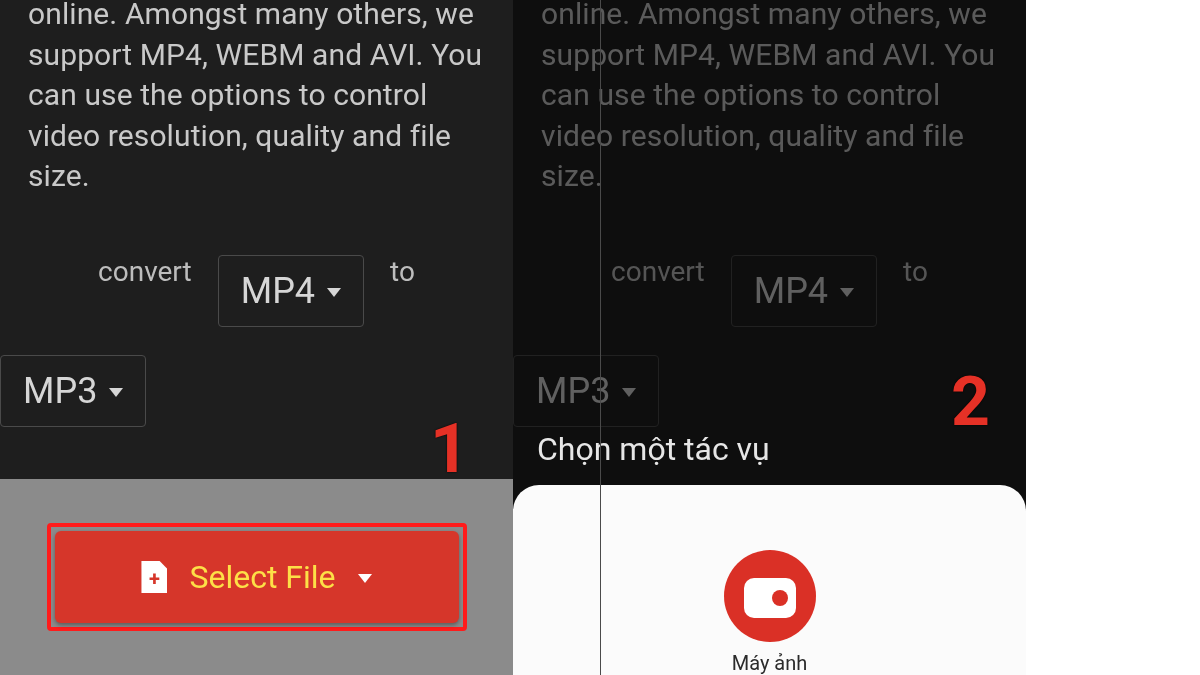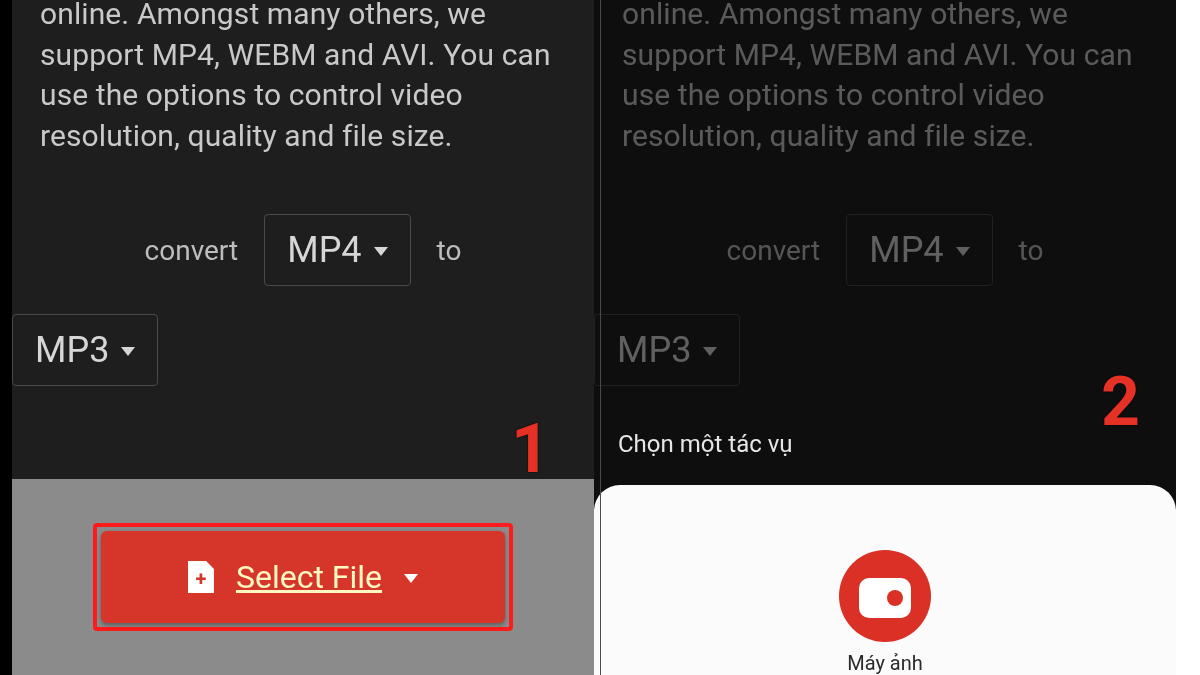--- a/index.html
+++ b/index.html
@@ -1,32 +1,32 @@
 <!DOCTYPE html>
 <html><head>
 <meta charset="utf-8">
 <style>
   * { box-sizing: border-box; margin: 0; padding: 0; }
   html, body { width: 1200px; height: 675px; overflow: hidden; font-family: -apple-system, Roboto, "Segoe UI", Arial, sans-serif; }
-  .stage { display: flex; width: 1176px; height: 675px; background: #000; padding-left: 12px; }
+  .stage { display: flex; width: 1026px; height: 675px; background: #000; }
   .panel { position: relative; width: 600px; height: 675px; overflow: hidden; }
   .panel-inner { position: absolute; inset: 0; background: #1e1e1e; }
   .desc {
     color: #c9c9c9;
     font-size: 30px;
     line-height: 1.35;
     padding: 0 28px;
     margin-top: -6px;
     font-weight: 400;
     letter-spacing: 0.1px;
   }
   .convert-row {
     margin-top: 58px;
     display: flex;
-    align-items: center;
+    align-items: flex-start;
     justify-content: center;
     gap: 26px;
     color: #bdbdbd;
     font-size: 28px;
   }
   .fmt-box {
     border: 1px solid #4a4a4a;
     border-radius: 4px;
     padding: 14px 22px;
     display: flex;
@@ -79,25 +79,24 @@
   }
   .select-file-btn {
     width: 404px;
     height: 92px;
     background: #d6362a;
     border-radius: 6px;
     display: flex;
     align-items: center;
     justify-content: center;
     gap: 22px;
-    color: #fef9c3;
+    color: #fde047;
     font-size: 32px;
     cursor: pointer;
     box-shadow: 0 2px 4px rgba(0,0,0,.35);
-    text-decoration: underline;
   }
   .file-plus-icon {
     width: 26px; height: 32px; position: relative;
     background: #fff;
     display: inline-block;
     clip-path: polygon(0 0, 70% 0, 100% 25%, 100% 100%, 0 100%);
   }
   .file-plus-icon::after {
     content: "+";
     position: absolute;
@@ -110,21 +109,21 @@
   }
   .select-file-btn .caret { border-top-color: #fff; }
 
   
   .panel2 .panel-inner { filter: brightness(0.45); }
   .sheet-title {
     position: absolute;
     left: 24px;
     top: 430px;
     color: #e6e6e6;
-    font-size: 24px;
+    font-size: 32px;
     font-weight: 400;
   }
   .sheet {
     position: absolute;
     left: 0; right: 0; bottom: 0;
     height: 190px;
     background: #fbfbfb;
     border-top-left-radius: 26px;
     border-top-right-radius: 26px;
     display: flex;

